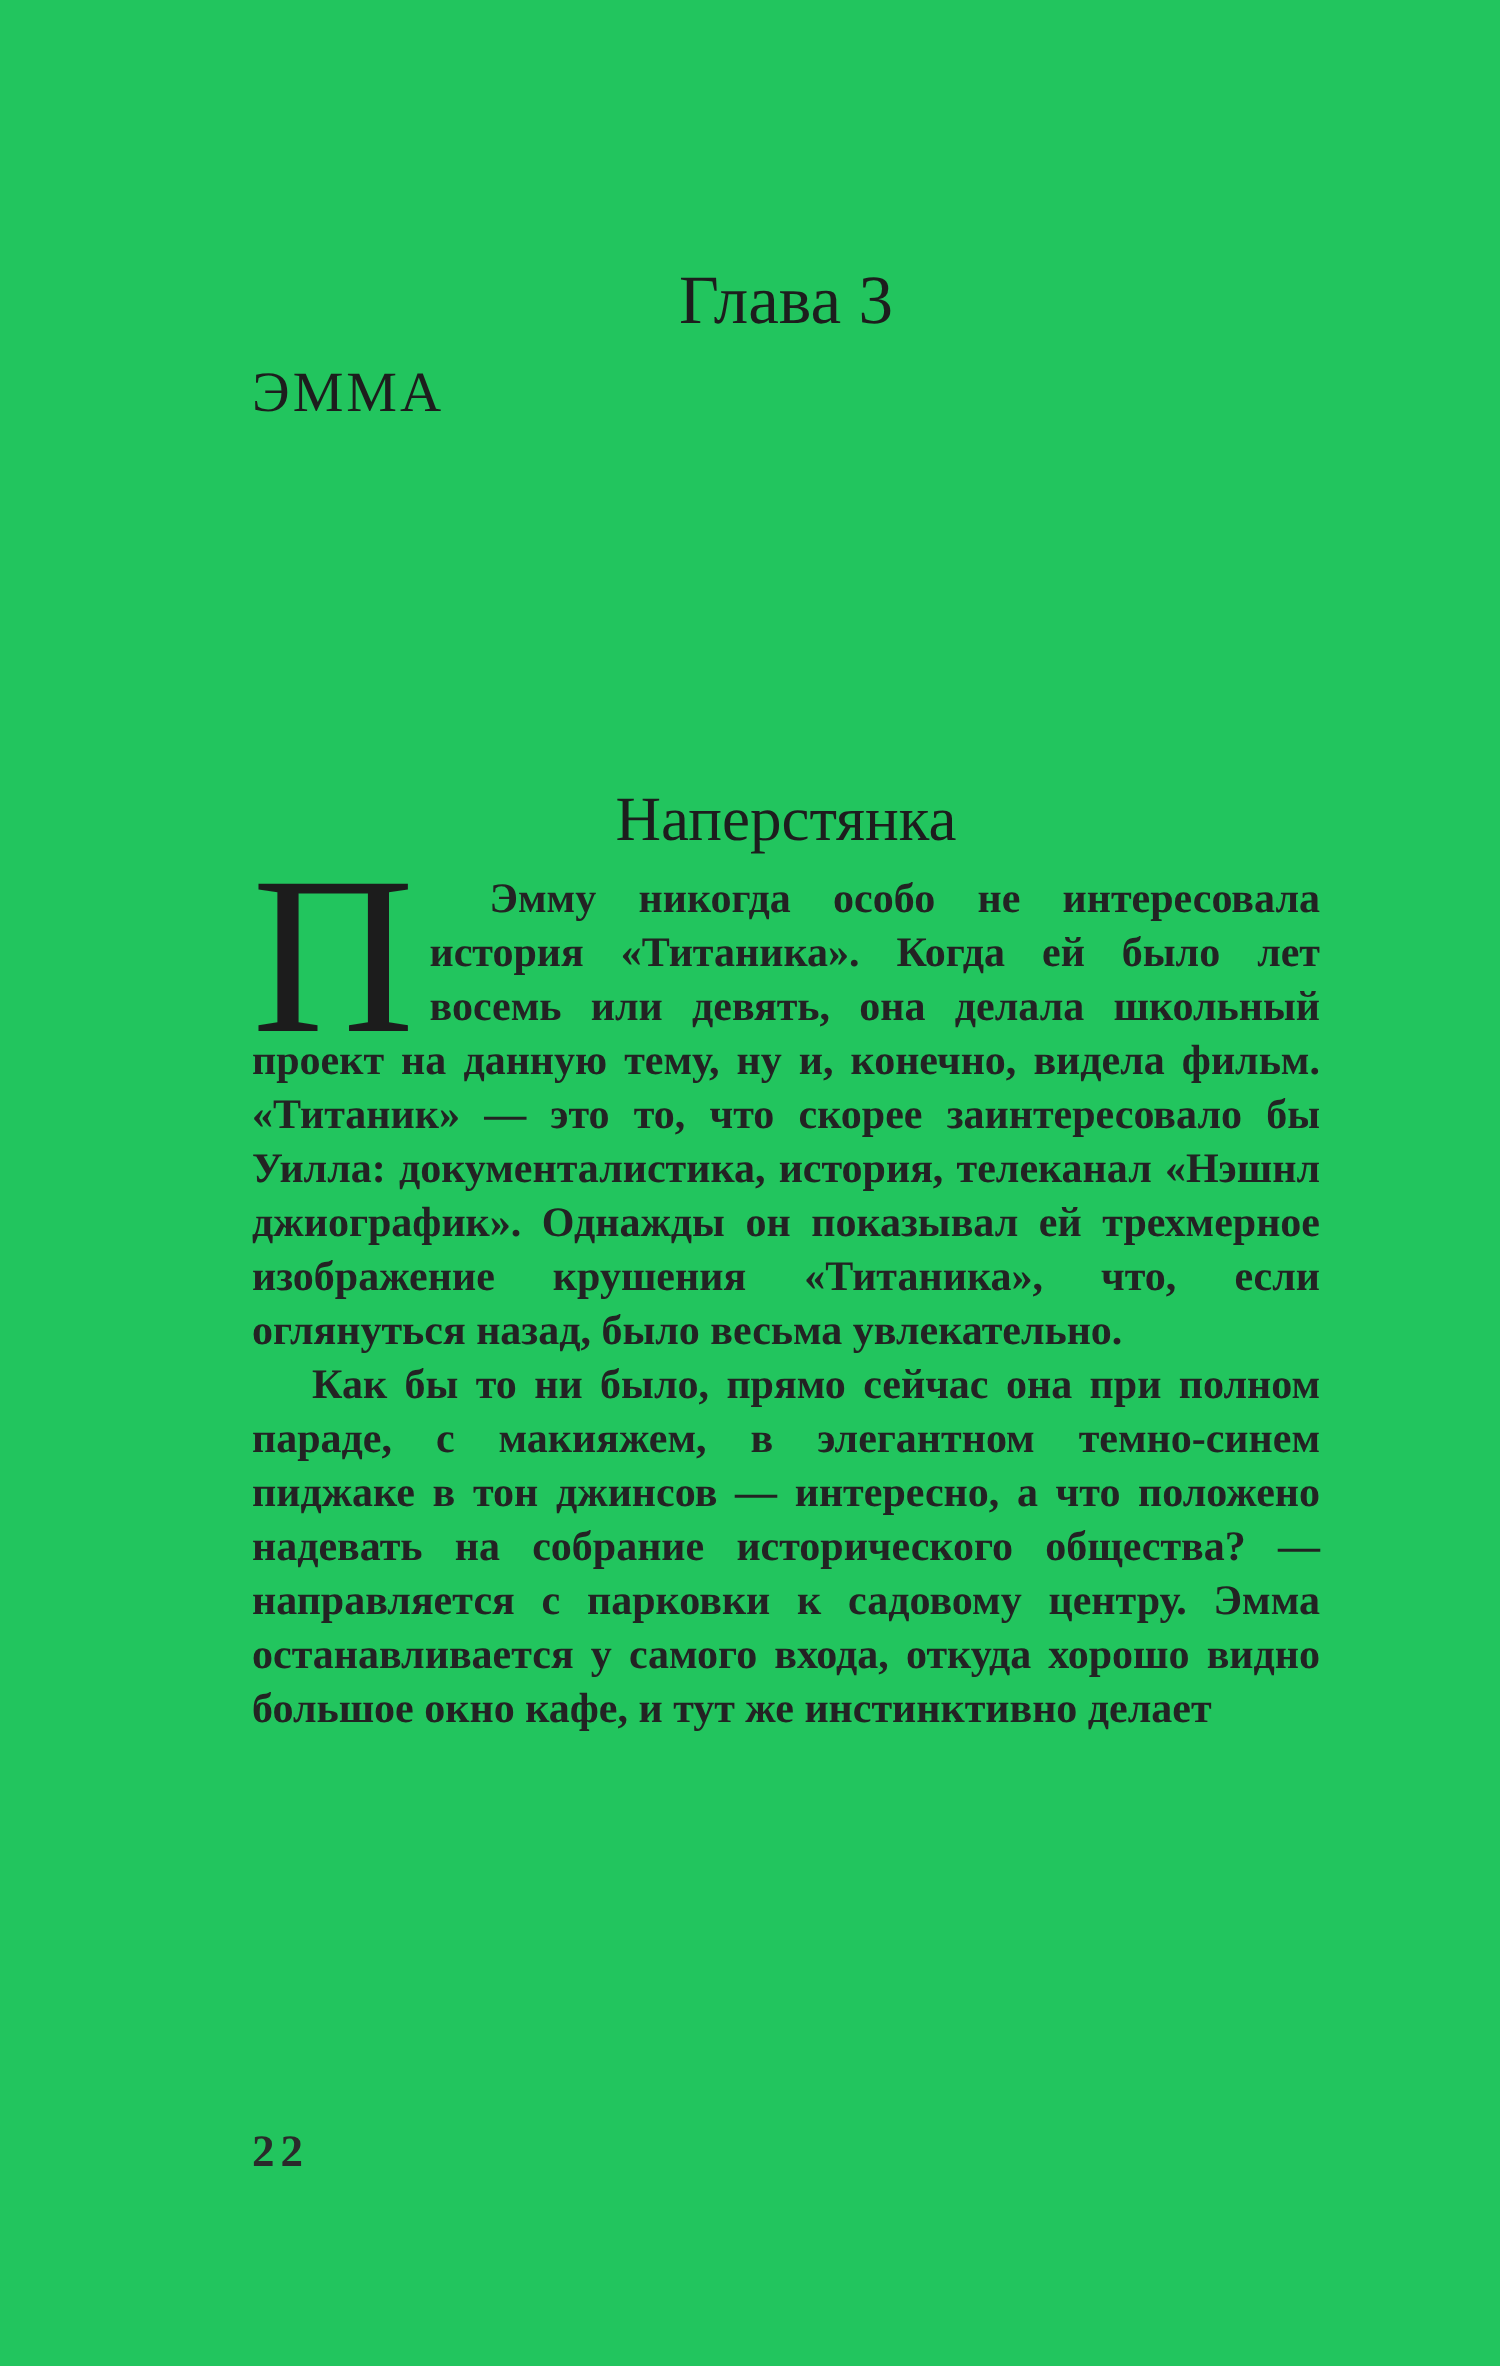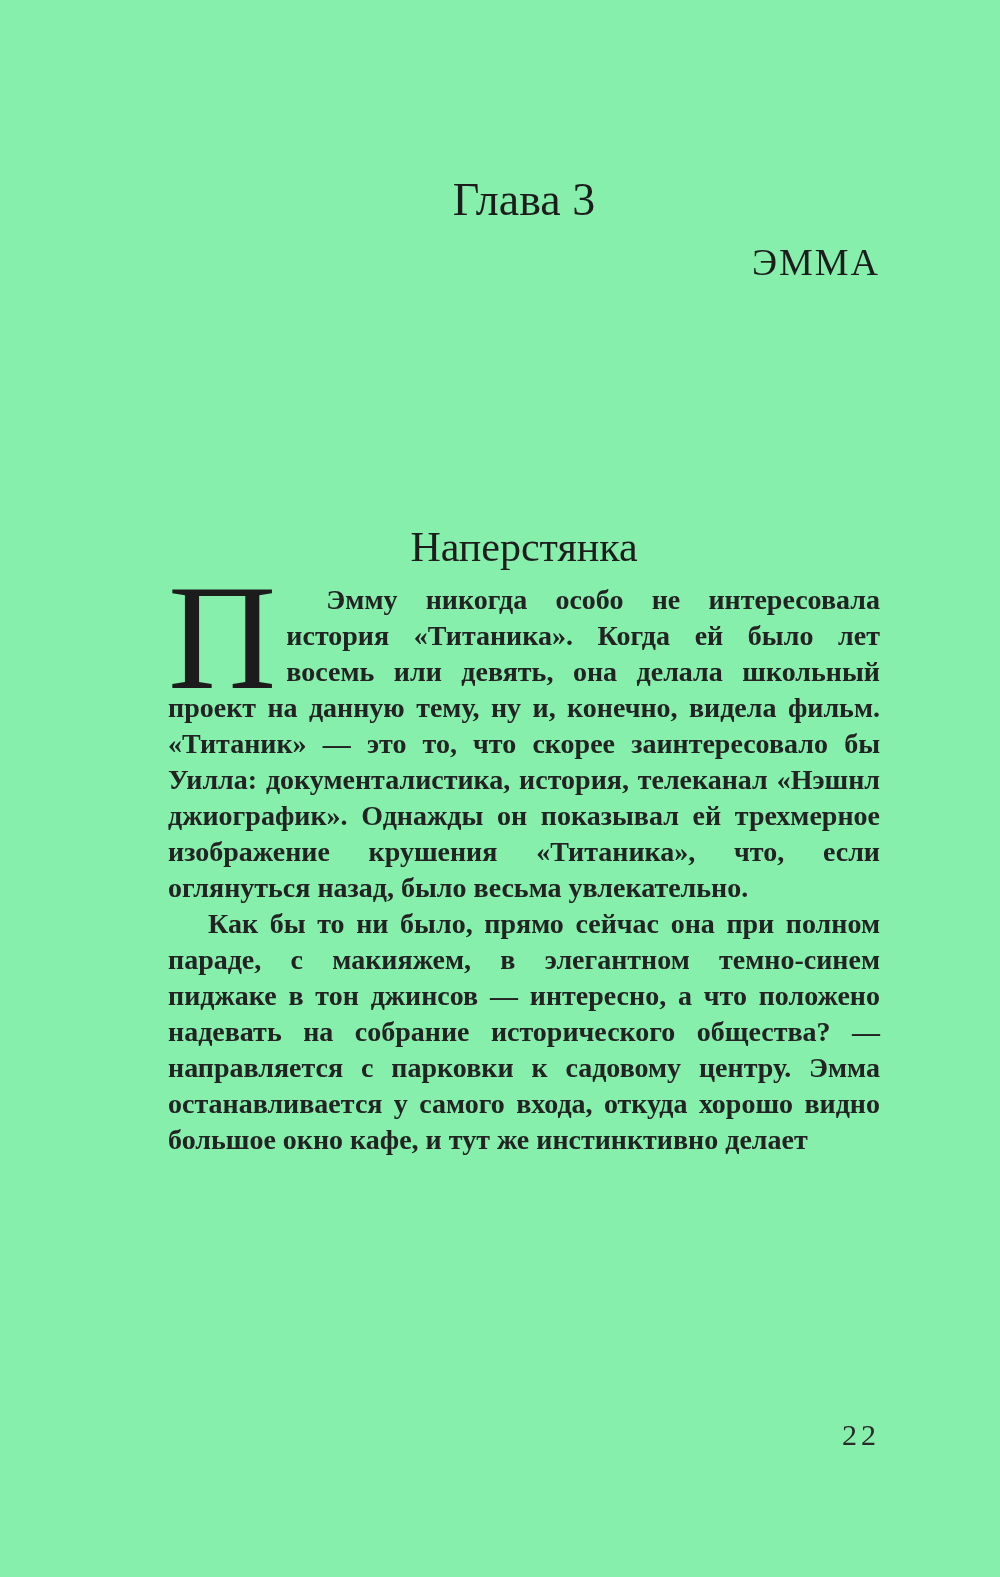--- a/index.html
+++ b/index.html
@@ -5,41 +5,41 @@
   html, body {
     margin: 0;
     padding: 0;
     background: #ffffff;
   }
   .page {
     position: relative;
     width: 1000px;
     height: 1577px;
     margin: 0 auto;
-    background: #86efac;
+    background: #22c55e;
     font-family: "Liberation Serif", "DejaVu Serif", serif;
     color: #232323;
     overflow: hidden;
   }
   .chapter-label {
     position: absolute;
     top: 175px;
     left: 168px;
     width: 712px;
     text-align: center;
     font-size: 46px;
     line-height: 1.1;
     color: #1d1d1d;
   }
   .chapter-name {
     position: absolute;
     top: 242px;
     left: 168px;
     width: 712px;
-    text-align: right;
+    text-align: left;
     font-size: 38px;
     line-height: 1.1;
     letter-spacing: 2px;
     color: #1d1d1d;
   }
   .section-title {
     position: absolute;
     top: 481px;
     left: 168px;
     width: 712px;
@@ -72,24 +72,25 @@
   }
   .indent {
     text-indent: 40px;
     font-weight: bold;
   }
   .page-number {
     position: absolute;
     top: 1418px;
     left: 168px;
     width: 712px;
-    text-align: right;
+    text-align: left;
     font-size: 30px;
     letter-spacing: 4px;
     color: #2a2a2a;
+    font-weight: bold;
   }
 </style>
 </head>
 <body>
 
 <div class="page">
 
   <div class="chapter-label">Глава 3</div>
 
   <div class="chapter-name">ЭММА</div>

